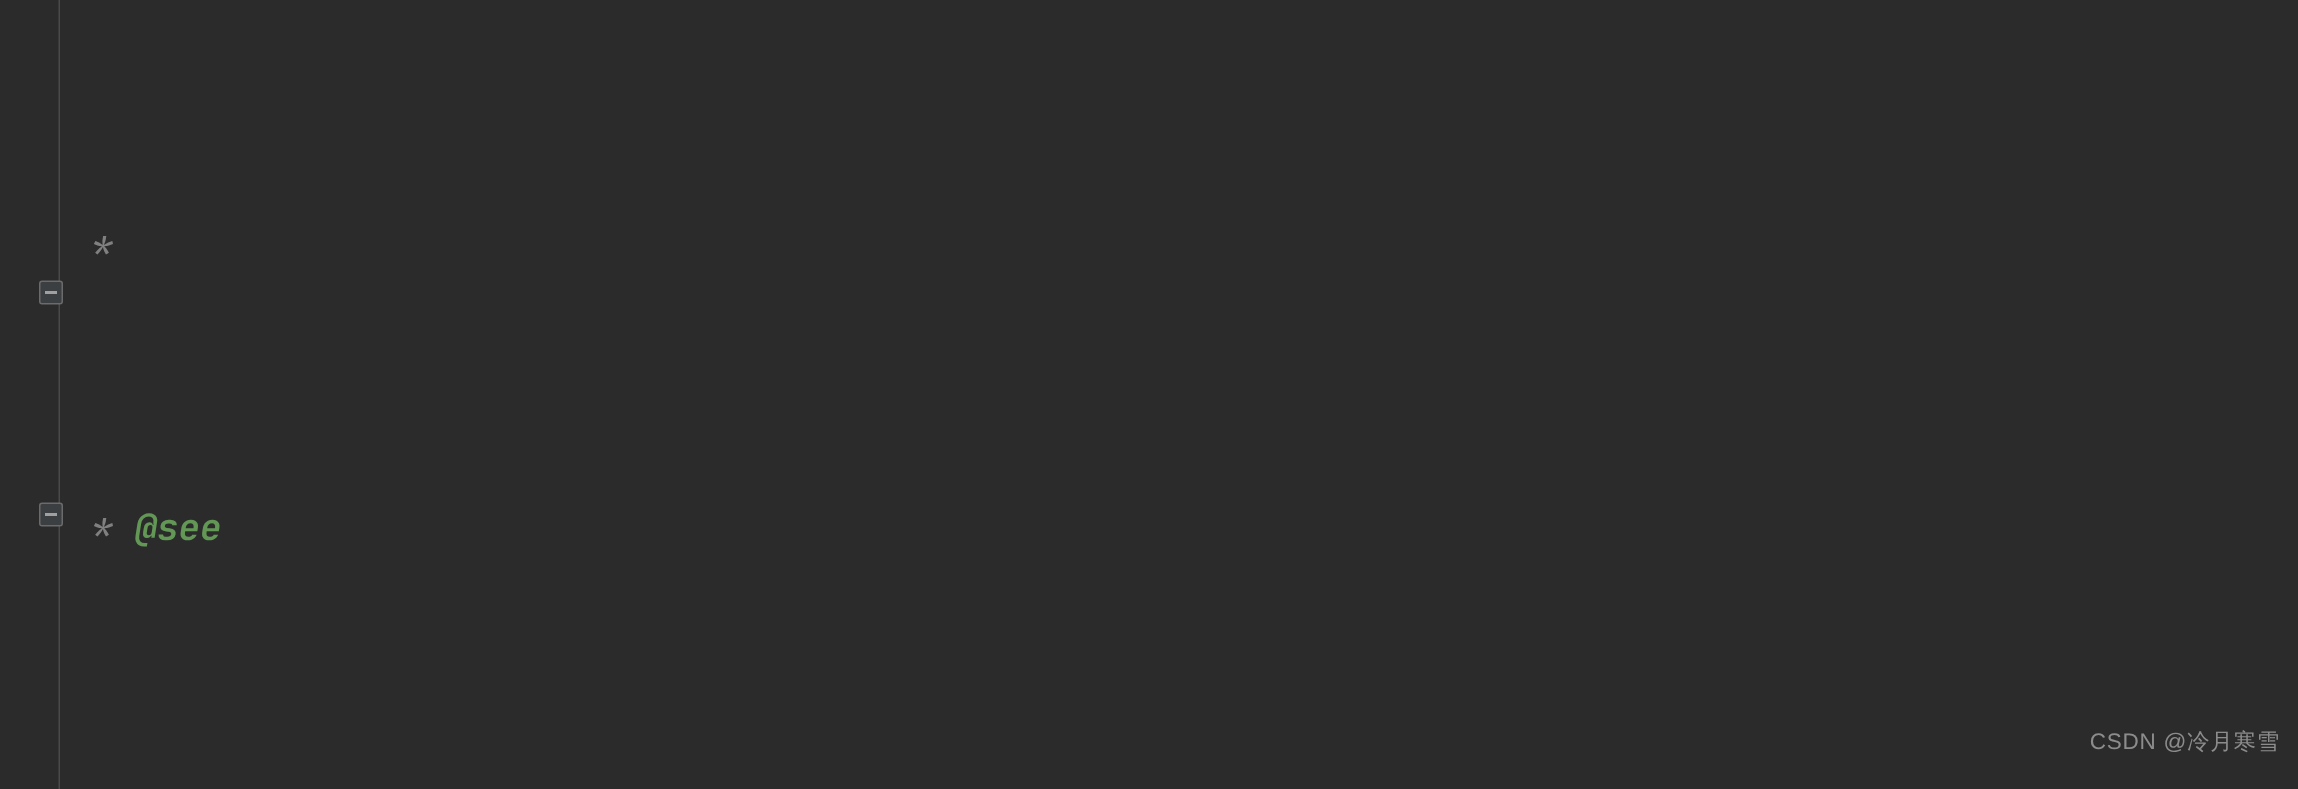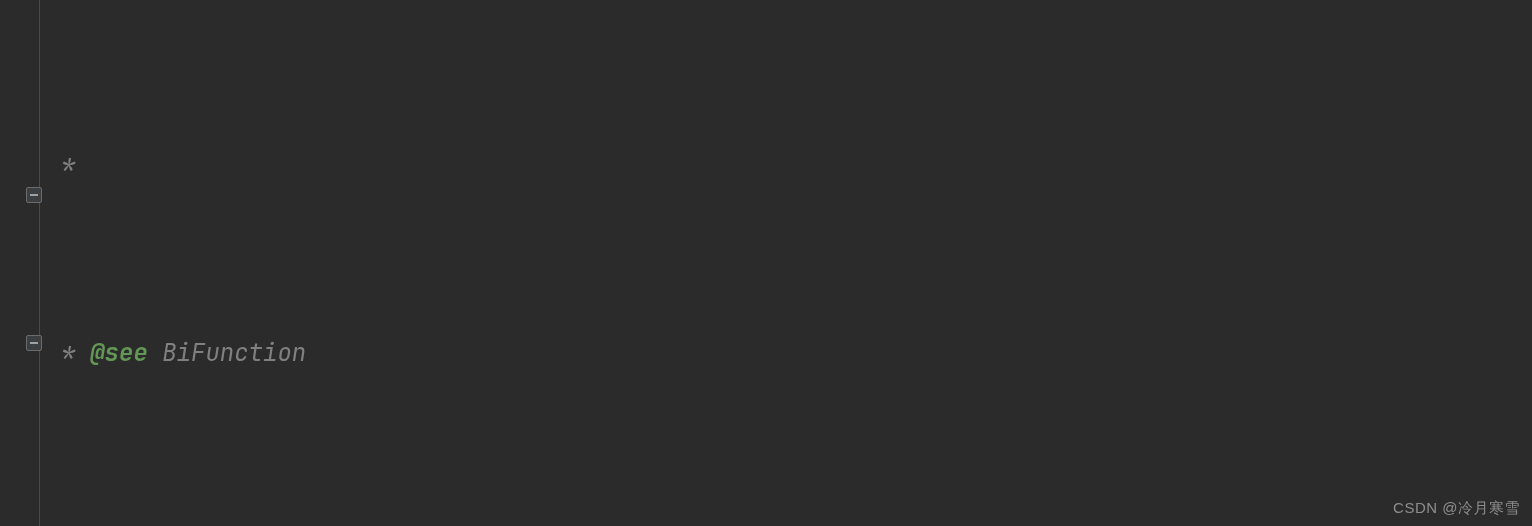--- a/index.html
+++ b/index.html
@@ -35,21 +35,21 @@
   .code{
     position:absolute;left:47px;top:0;right:0;
     line-height:47px;
     white-space:pre;
   }
   .line{height:47px;display:flex;align-items:center;}
   .c-comment{color:#808080;font-style:italic;}
   .c-doctag{color:#629755;font-style:italic;font-weight:bold;}
   .c-docref{color:#808080;font-style:italic;}
   .watermark{
-    position:absolute;right:12px;bottom:8px;
+    position:absolute;right:12px;bottom:22px;
     font-family:sans-serif;font-size:15px;
     color:rgba(220,220,220,0.55);letter-spacing:0.5px;
     pointer-events:none;
   }
 </style>
 </head>
 <body>
 
 <div class="editor">
   <div class="gutter">
@@ -59,21 +59,21 @@
     <div class="fold-icon" style="top:335px"></div>
   </div>
 
   <div class="code">
 
     <div class="line">
       <span class="c-comment"> *</span>
     </div>
 
     <div class="line">
-      <span class="c-comment"> * </span><span class="c-doctag">@see</span><span class="c-docref"> BiFunction</span>
+      <span class="c-comment"> * </span><span class="c-doctag">@see</span>
     </div>
 
     <div class="line">
       <span class="c-comment"> * </span><span class="c-doctag">@see</span><span class="c-docref"> UnaryOperator</span>
     </div>
 
     
 
     
 

